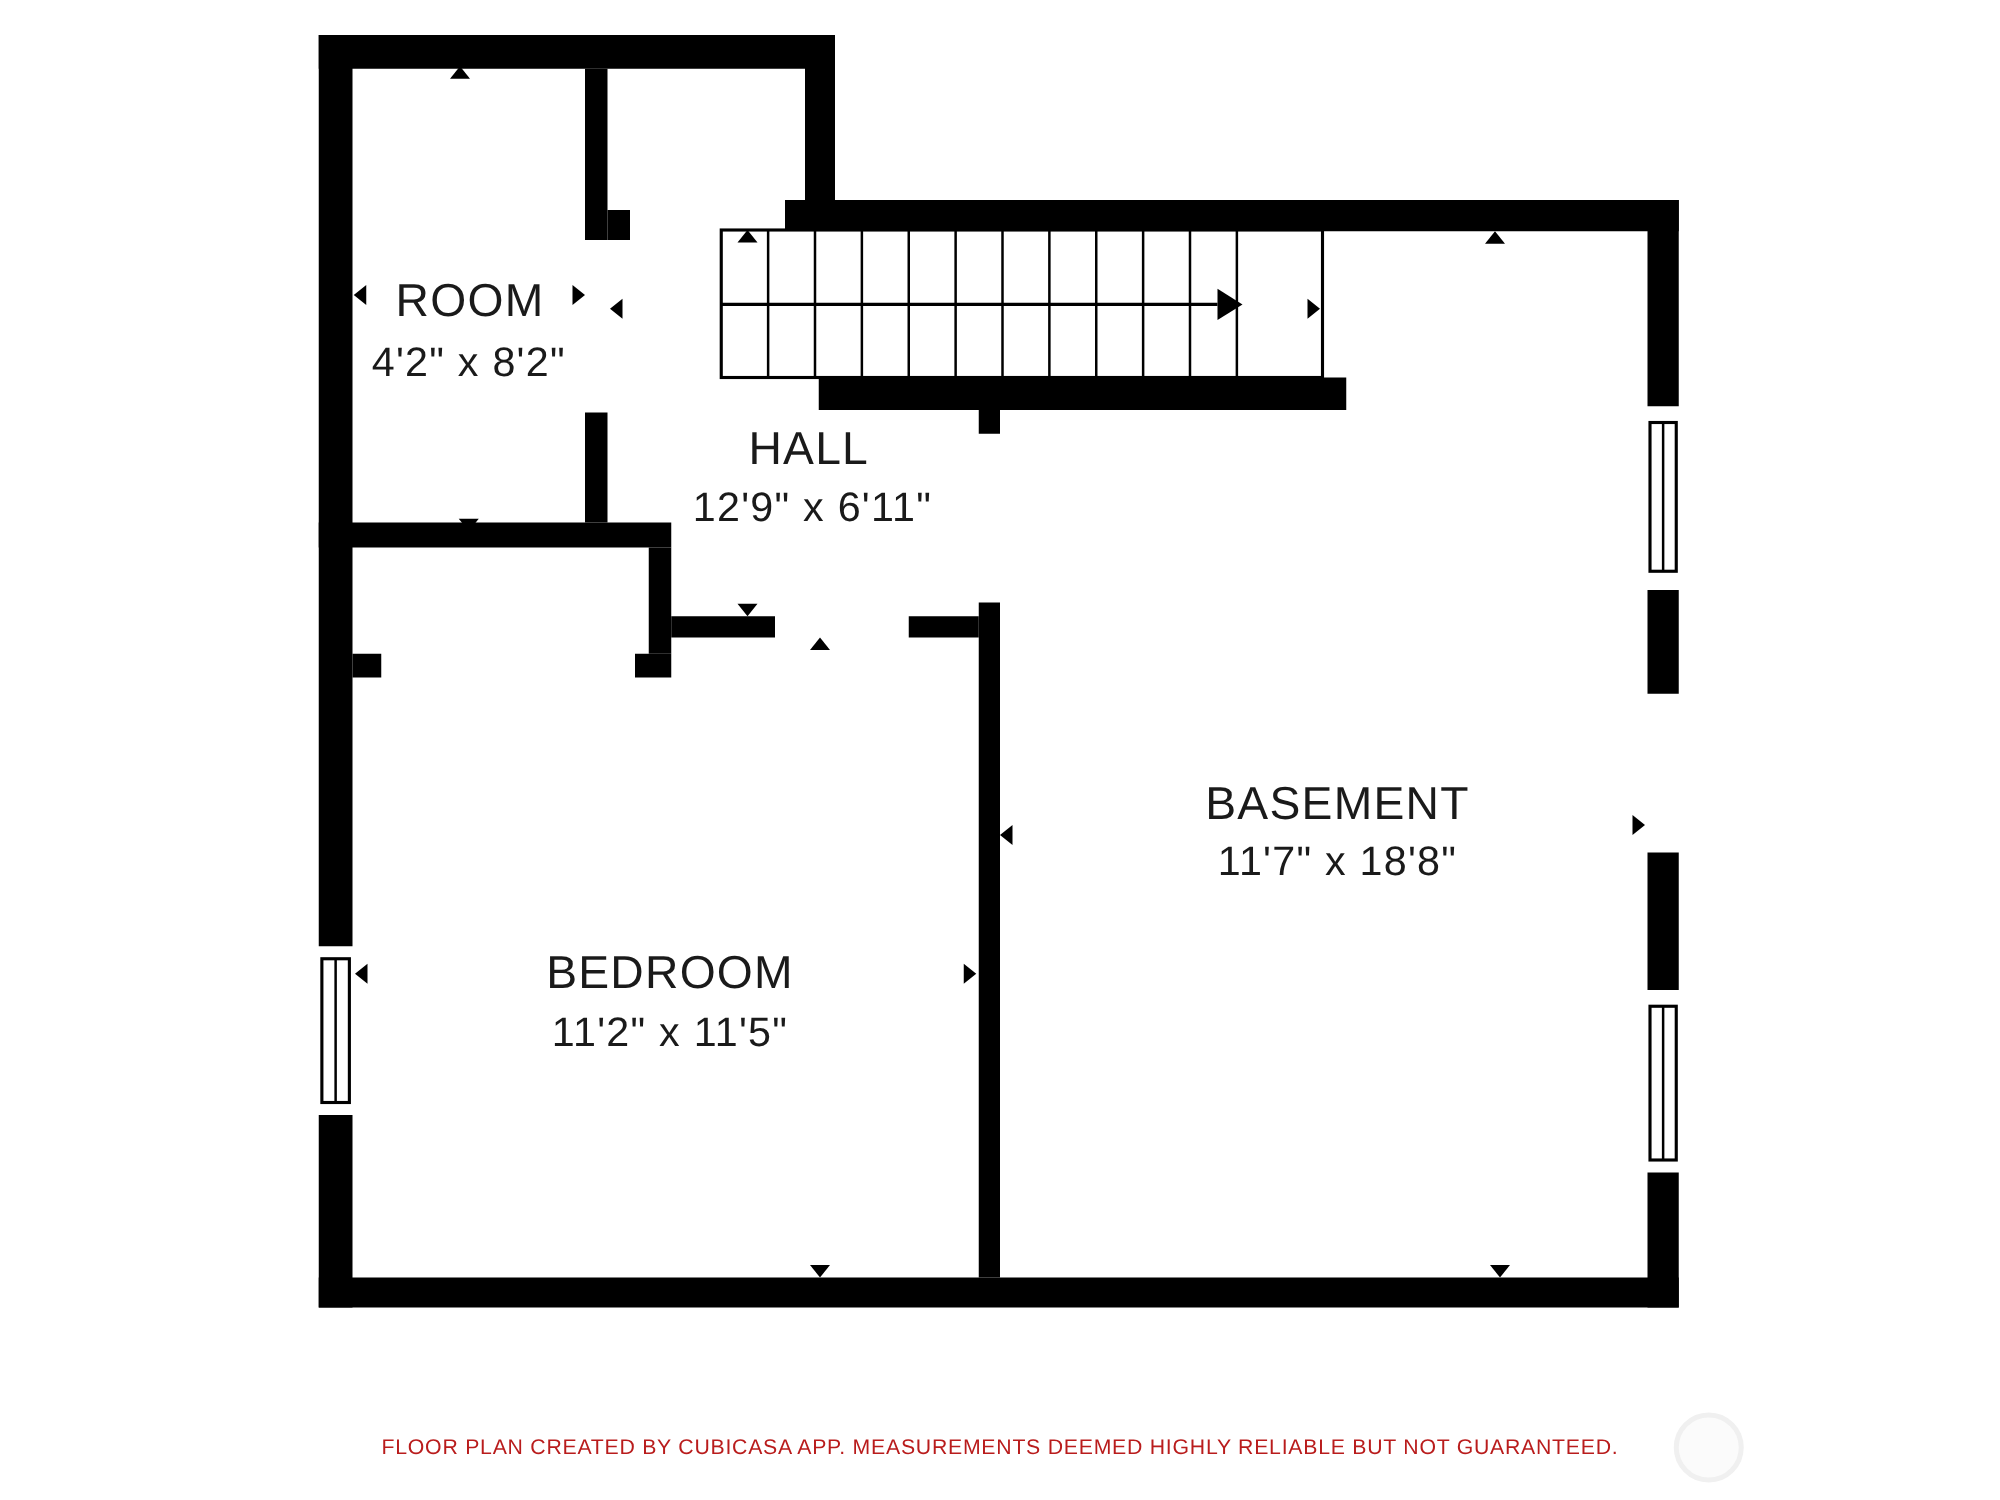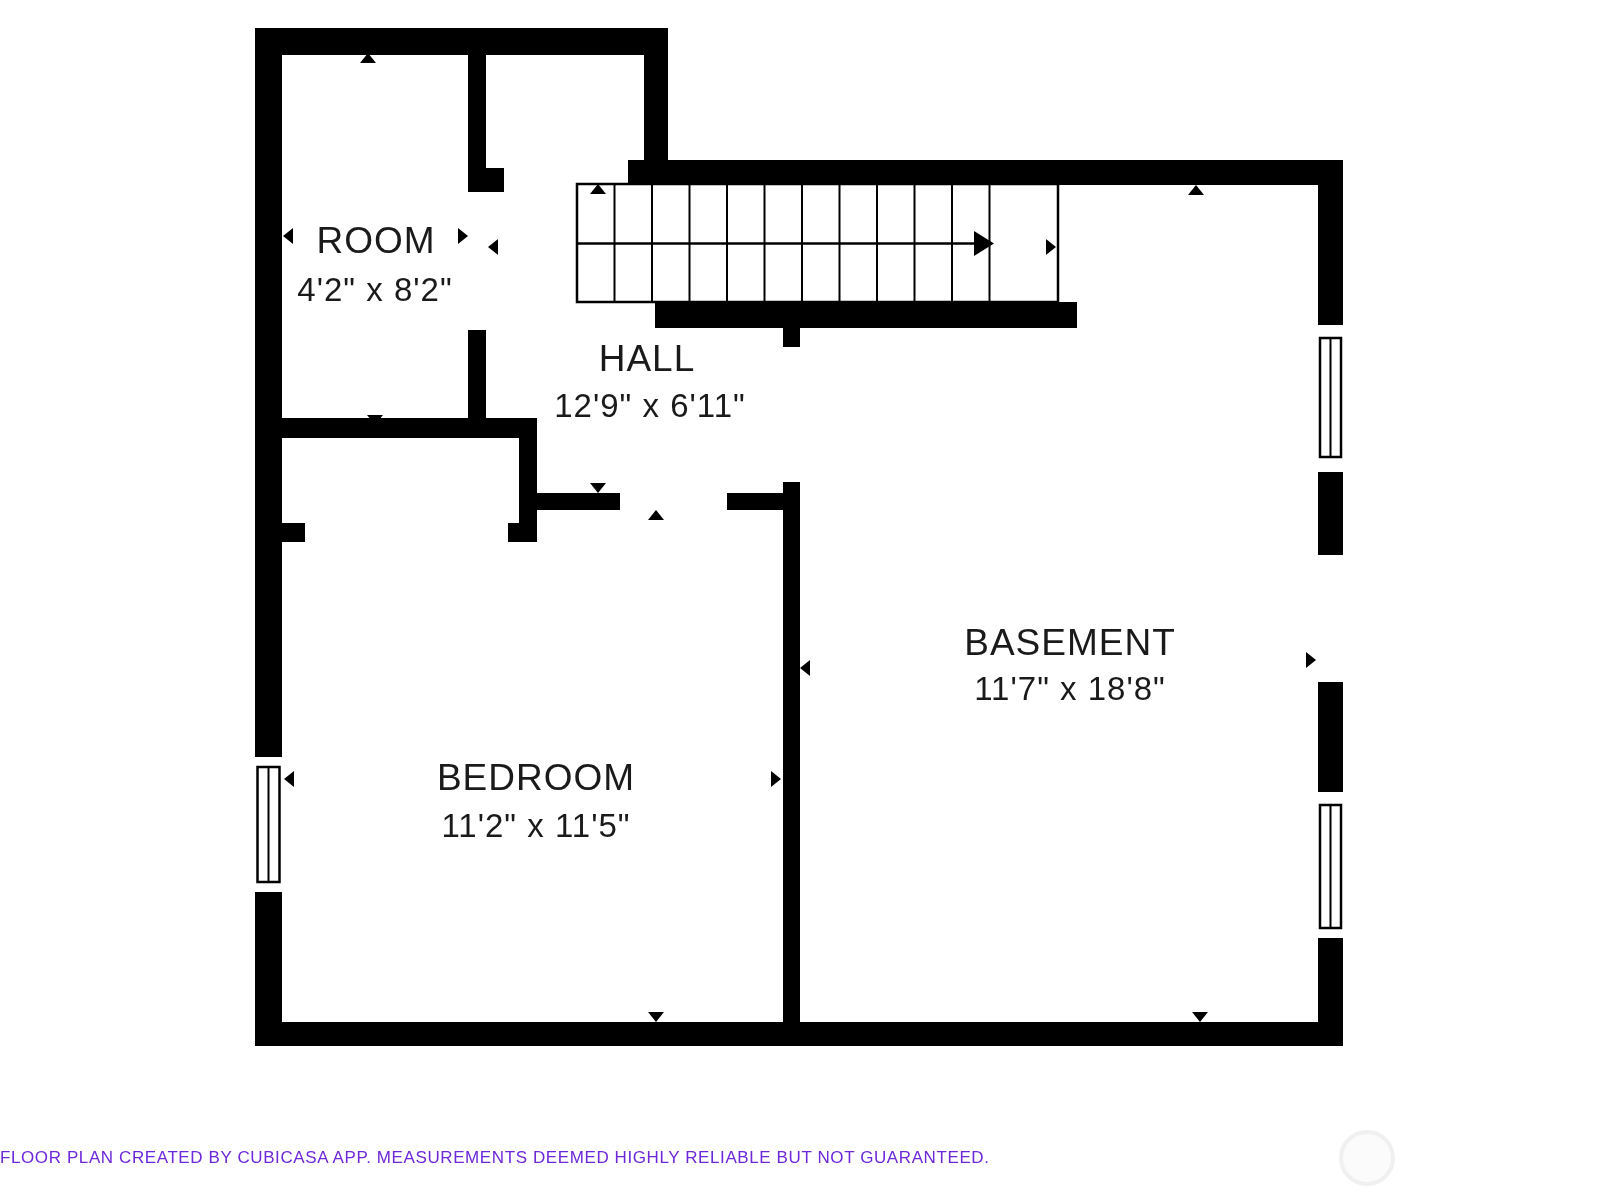--- a/index.html
+++ b/index.html
@@ -10,22 +10,22 @@
   #plan{position:absolute;left:0;top:0;}
   .room-name{font-size:37px;fill:#1a1a1a;letter-spacing:1px;}
   .room-dims{font-size:33px;fill:#1a1a1a;letter-spacing:1px;}
   .wall{fill:#000000;}
   .tread{stroke:#000000;stroke-width:2;fill:none;}
   .stairbox{stroke:#000000;stroke-width:2.5;fill:#ffffff;}
   .winframe{stroke:#000000;stroke-width:2.5;fill:#ffffff;}
   .winline{stroke:#000000;stroke-width:2;}
   .arrow{fill:#000000;}
   #footer{
-    position:absolute;left:0;top:1148px;width:1600px;text-align:left;
-    font-size:17px;letter-spacing:.6px;color:#6d28d9;
+    position:absolute;left:0;top:1148px;width:1600px;text-align:center;
+    font-size:17px;letter-spacing:.6px;color:#b91c1c;
   }
 </style>
 </head>
 <body>
 
 <svg id="plan" width="1600" height="1200" viewBox="0 0 1600 1200">
 
   <g>
     <rect class="wall" x="255" y="28" width="413" height="27"></rect>
     <rect class="wall" x="255" y="28" width="27" height="729"></rect>

